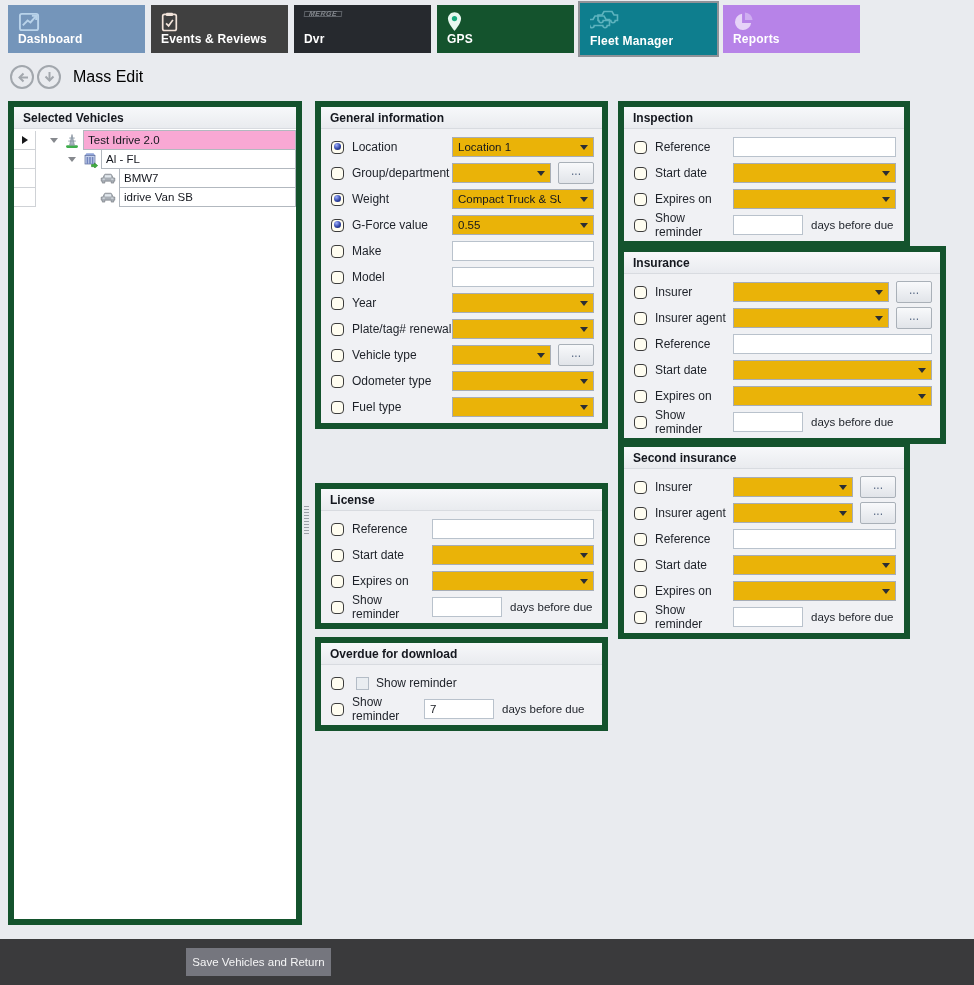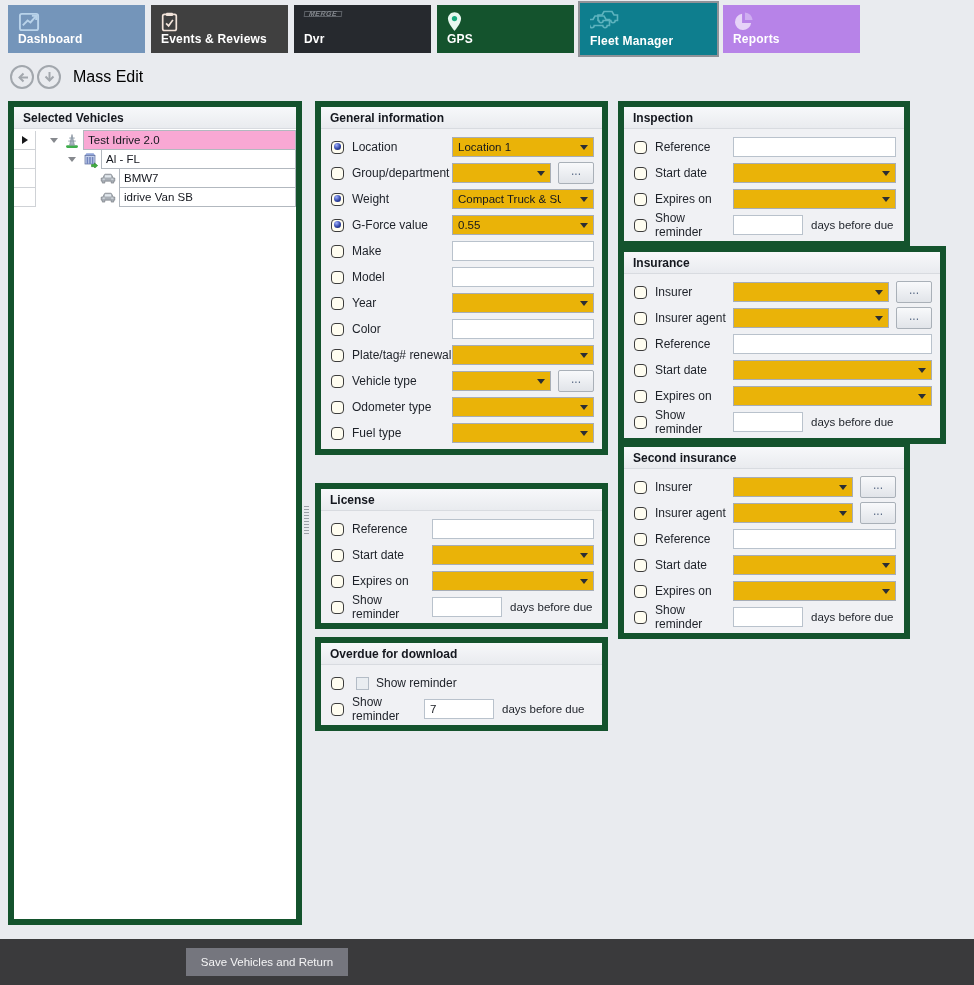--- a/index.html
+++ b/index.html
@@ -72,21 +72,21 @@
     display:flex;align-items:center;padding-left:4px;font-size:11.5px;color:#14171e;cursor:pointer;}
   .tcell.hl{background:#f9a8d4;}
   
   .grip{position:absolute;left:304px;top:506px;width:5px;height:28px;
     background-image:repeating-linear-gradient(#9aa0a6 0 1px, transparent 1px 3px);}
   
   .footer{position:absolute;left:0;top:939px;width:974px;height:46px;background:#3a3a3c;}
   .fbtn{position:absolute;top:9px;height:28px;background:#75767e;border:none;color:#f5f5f6;
     font-size:11.5px;font-family:"Liberation Sans",sans-serif;display:flex;align-items:center;justify-content:center;cursor:pointer;}
   #btn-save{left:24px;width:150px;}
-  #btn-save-return{left:186px;width:162px;}
+  #btn-save-return{left:186px;width:145px;}
 </style>
 </head>
 <body>
 
 <div class="tabs" id="tabs">
     <div class="tab" style="background: rgb(116, 149, 186);">
       <span class="ticon"><svg width="23" height="22" viewBox="0 0 24 23">
           <rect x="2" y="3" width="19" height="17" rx="2" fill="none" stroke="#b9d3ea" stroke-width="2"></rect>
           <polyline points="5,15 10,10 13,12 18.5,5.5" fill="none" stroke="#b9d3ea" stroke-width="2"></polyline>
           <polyline points="14.5,5 19,5 19,9.5" fill="none" stroke="#b9d3ea" stroke-width="2"></polyline>
@@ -290,29 +290,20 @@
         <span class="flabel">Year</span>
         <div class="fctrl">
           <div class="combo">
             <span class="cval"></span>
             <span class="arr"></span>
           </div>
         </div>
       </div>
       <div class="frow">
         <span class="cb"></span>
-        <span class="flabel">Color</span>
-        <div class="fctrl">
-          <div class="tinput">
-            <span class="cval"></span>
-          </div>
-        </div>
-      </div>
-      <div class="frow">
-        <span class="cb"></span>
         <span class="flabel">Plate/tag# renewal</span>
         <div class="fctrl">
           <div class="combo">
             <span class="cval"></span>
             <span class="arr"></span>
           </div>
         </div>
       </div>
       <div class="frow">
         <span class="cb"></span>

